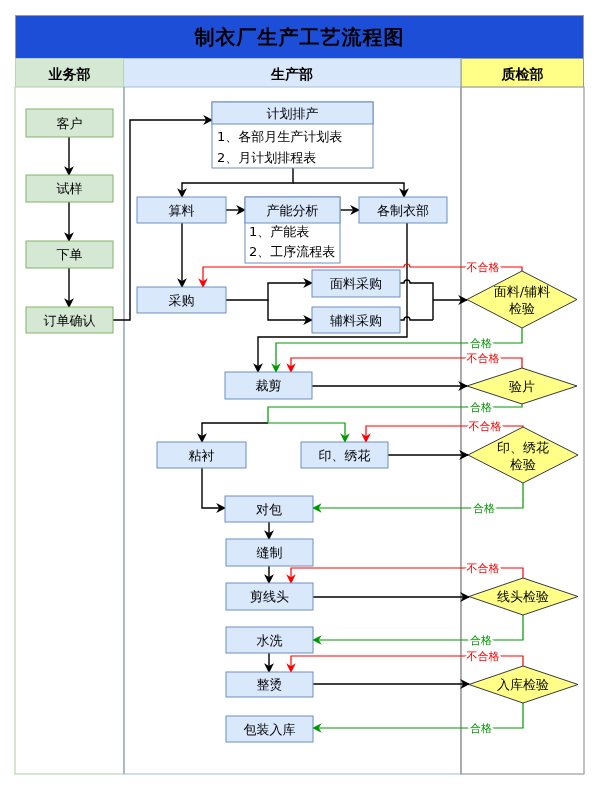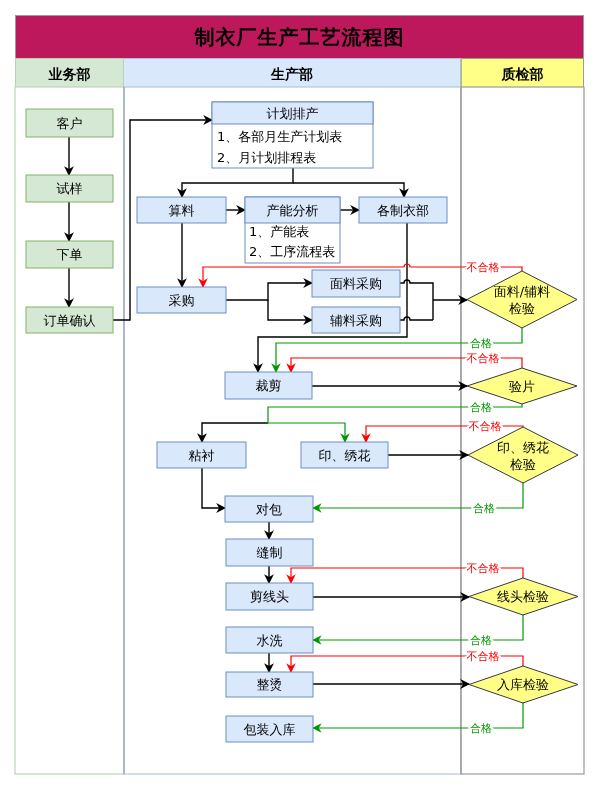--- a/index.html
+++ b/index.html
@@ -5,21 +5,21 @@
     :root{
       --green-fill:#d5e8d4; --green-stroke:#82b366;
       --blue-fill:#dae8fc; --blue-stroke:#6c8ebf;
       --yellow-fill:#ffff88; --yellow-stroke:#36393d;
       --pass:#009900; --fail:#ff0000; --line:#000000;
     }
     html,body{margin:0;padding:0;background:#ffffff;}
     body{width:600px;height:790px;position:relative;overflow:hidden;
          font-family:"DejaVu Sans","Liberation Sans",sans-serif;color:#000;}
     .title-cell{position:absolute;left:15px;top:15px;width:569px;height:43px;
-      border:1px solid #9a9a9a;border-bottom:none;box-sizing:border-box;background:#be185d;
+      border:1px solid #9a9a9a;border-bottom:none;box-sizing:border-box;background:#1d4ed8;
       display:flex;align-items:center;justify-content:center;font-size:20px;font-weight:bold;letter-spacing:1px;}
     .lane-header{position:absolute;top:58px;height:33px;box-sizing:border-box;
       display:flex;align-items:center;justify-content:center;font-size:14px;font-weight:bold;}
     .lh-biz{left:15px;width:109px;background:var(--green-fill);border:1px solid #b9d3b2;}
     .lh-prod{left:124px;width:337px;background:var(--blue-fill);border:1px solid #a9c0de;border-left:none;font-family:Liberation Mono, monospace;}
     .lh-qc{left:461px;width:123px;background:var(--yellow-fill);border:1px solid #9a9a9a;border-left:1px solid #b9b96a;}
     svg#diagram{position:absolute;left:0;top:0;}
     .box-green{fill:var(--green-fill);stroke:var(--green-stroke);stroke-width:1;}
     .box-blue{fill:var(--blue-fill);stroke:var(--blue-stroke);stroke-width:1;}
     .box-white{fill:#ffffff;stroke:var(--blue-stroke);stroke-width:1;}

